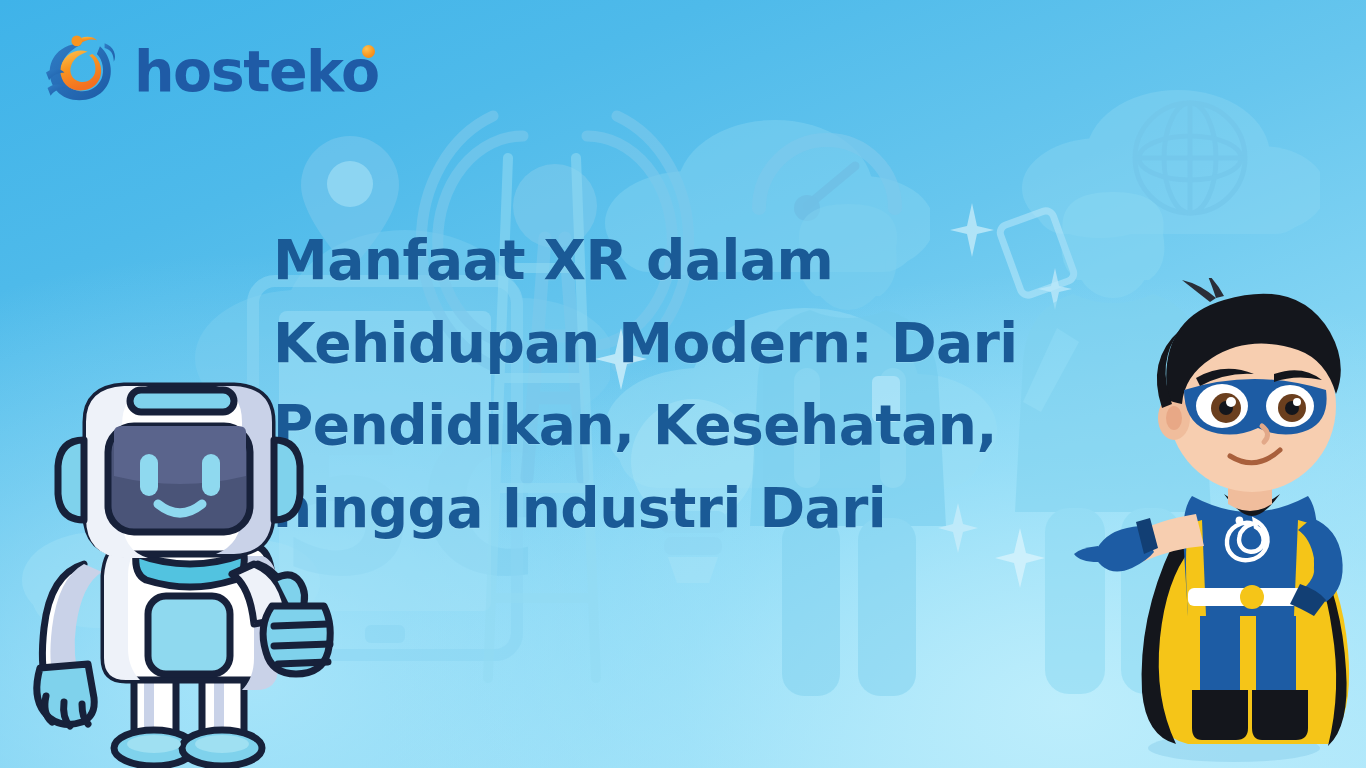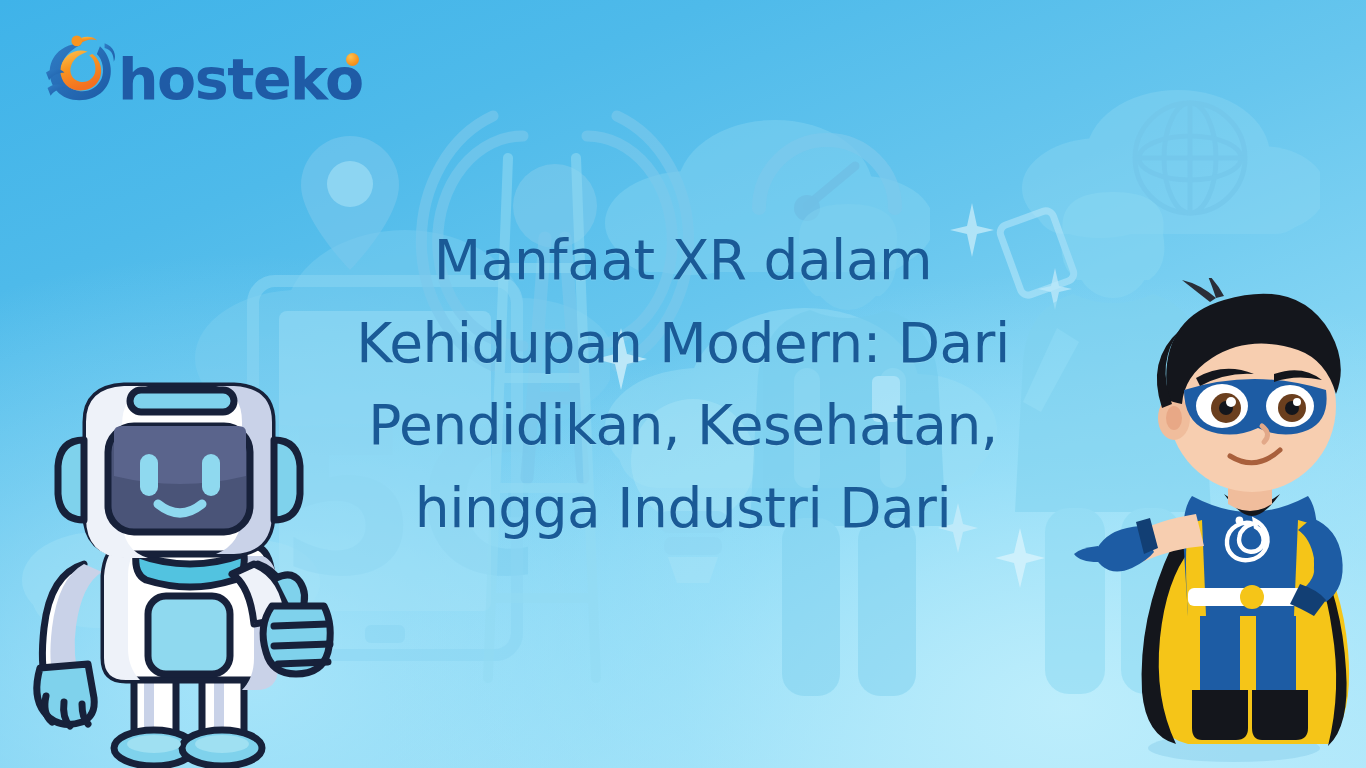--- a/index.html
+++ b/index.html
@@ -20,21 +20,21 @@
       linear-gradient(158deg,#3fb3e9 0%, #4ebaea 22%, #67c6ee 45%, #86d6f4 68%, #a7e3f8 86%, #bdeafb 100%);
   }
 
   
   .bg-layer{ position:absolute; inset:0;margin-top:28px; }
   .bg-layer svg{ position:absolute; }
 
   
   .logo{
     position:absolute; left:44px; top:34px;
-    display:flex; align-items:flex-end; gap:0;
+    display:flex; align-items:center; gap:16px;
     z-index:40;
   }
   .logo-mark{ width:78px; height:74px; }
   .logo-word{
     position:relative;
     font-size:57px; font-weight:700; letter-spacing:-1.5px;
     color:#1f5ba6;
     font-family:"DejaVu Sans", sans-serif;
     line-height:1;
     margin-left:-4px;
@@ -44,25 +44,25 @@
     width:13px; height:13px; border-radius:50%;
     background:radial-gradient(circle at 35% 30%, #ffc14d 0%, #f7941e 60%, #ef7f1a 100%);
   }
 
   
   .headline{
     position:absolute;
     left:50%; top:50%;
     transform:translate(-50%,-50%);
     width:820px;
-    text-align:center;
+    text-align:left;
     z-index:30;
     color:#1a5a96;
     font-family:"DejaVu Sans", sans-serif;
-    font-weight:400;
+    font-weight:700;
     font-size:55px;
     line-height:1.50;
     letter-spacing:-0.5px;
     text-shadow:0 1px 0 rgba(255,255,255,.12);
   }
   .headline .ln{ display:block; white-space:nowrap; }
 
   
   .mascot-robot{ position:absolute; left:24px; bottom:0px; width:330px; height:400px; z-index:35; }
   .mascot-hero{ position:absolute; right:2px; bottom:0px; width:300px; height:490px; z-index:35; }

